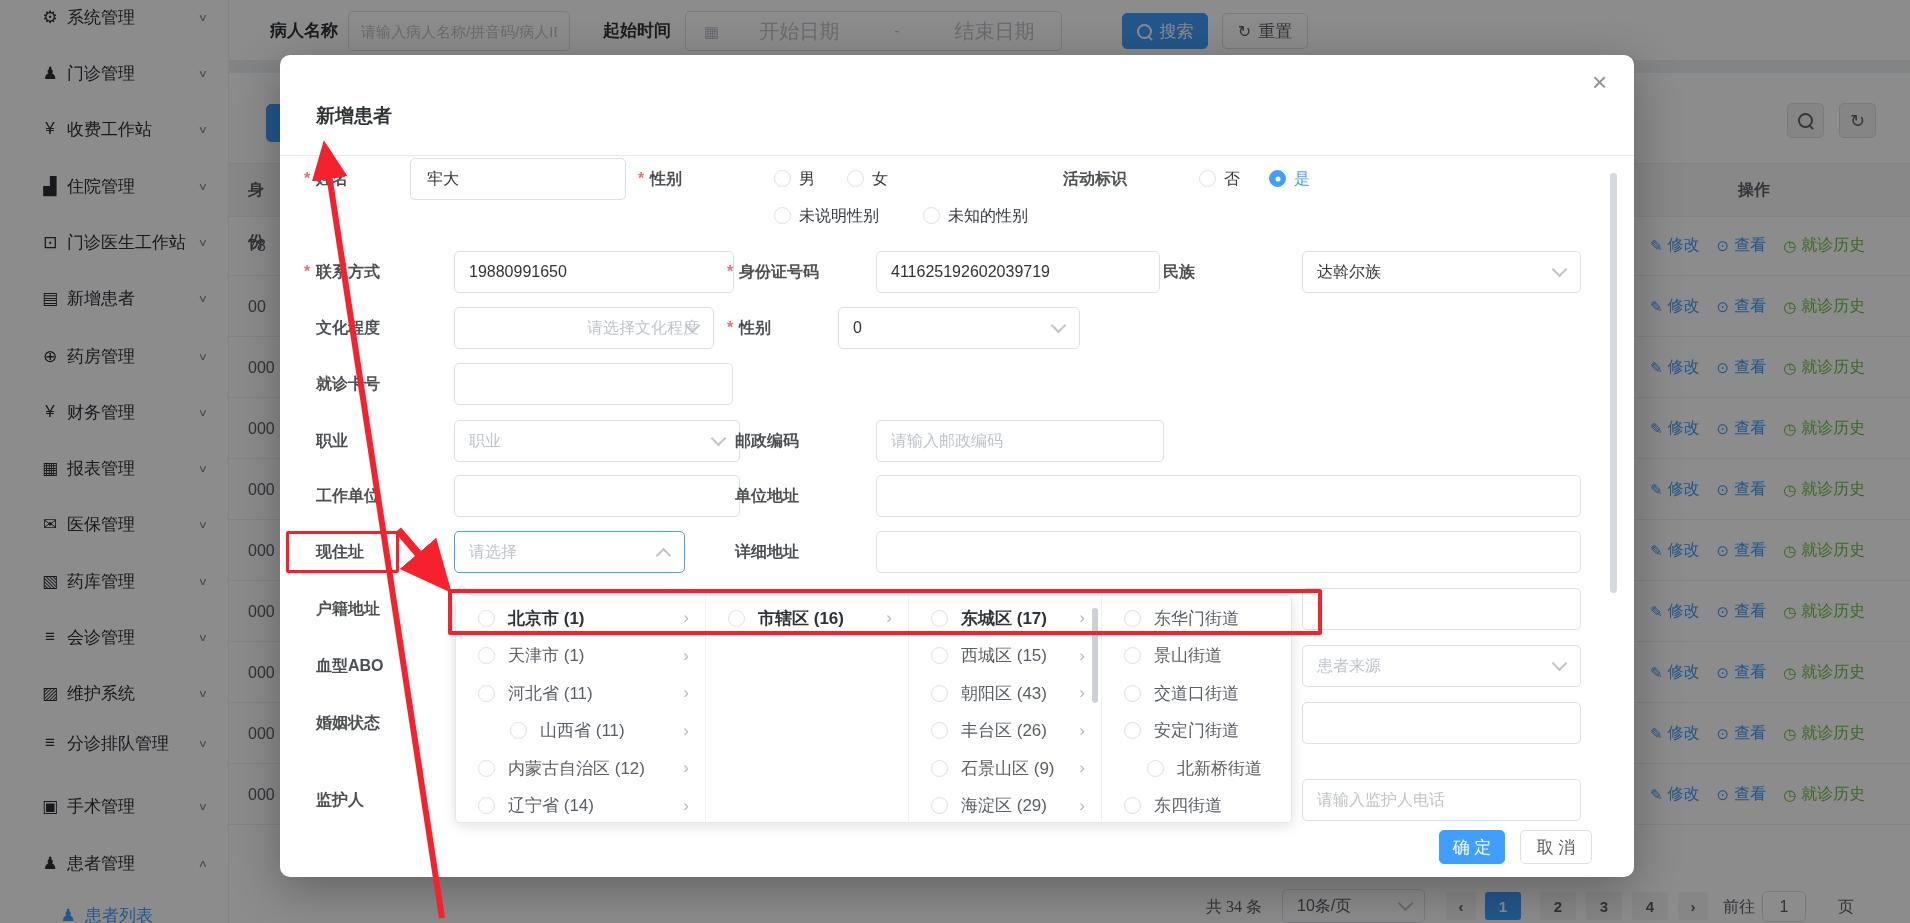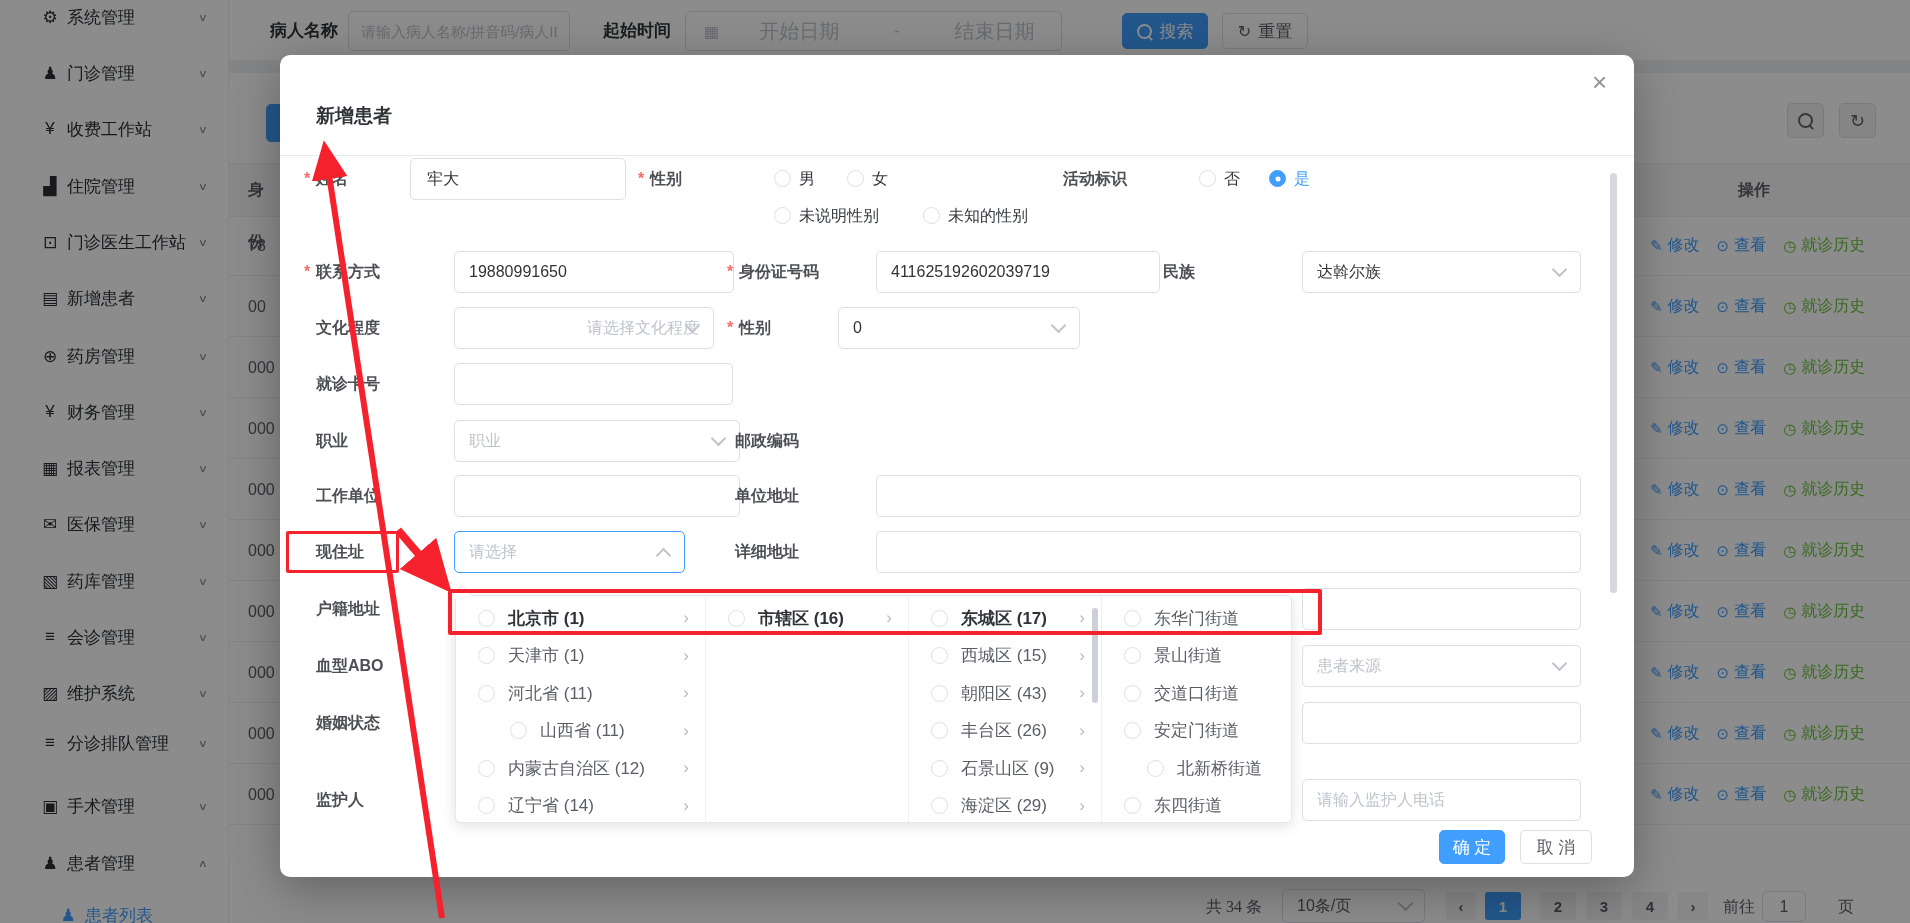--- a/index.html
+++ b/index.html
@@ -452,20 +452,23 @@
 
     <div class="f-lbl" style="left:36px;top:317px;">就诊卡号</div>
     <div class="fld" style="left:174px;top:308px;width:279px;"></div>
 
     <div class="f-lbl" style="left:36px;top:374px;">职业</div>
     <div class="fld" style="left:174px;top:365px;width:286px;">
       <span class="ph">职业</span>
         <span class="chev"></span>
     </div>
     <div class="f-lbl" style="left:455px;top:374px;">邮政编码</div>
+    <div class="fld" style="left:596px;top:365px;width:288px;">
+        <span class="ph">请输入邮政编码</span>
+      </div>
 
     <div class="f-lbl" style="left:36px;top:429px;">工作单位</div>
     <div class="fld" style="left:174px;top:420px;width:286px;"></div>
     <div class="f-lbl" style="left:455px;top:429px;">单位地址</div>
     <div class="fld" style="left:596px;top:420px;width:705px;"></div>
 
     <div class="f-lbl" style="left:36px;top:485px;">现住址</div>
     <div class="fld blue" style="left:174px;top:476px;width:231px;">
       <span class="ph">请选择</span>
         <span class="chev up"></span>

